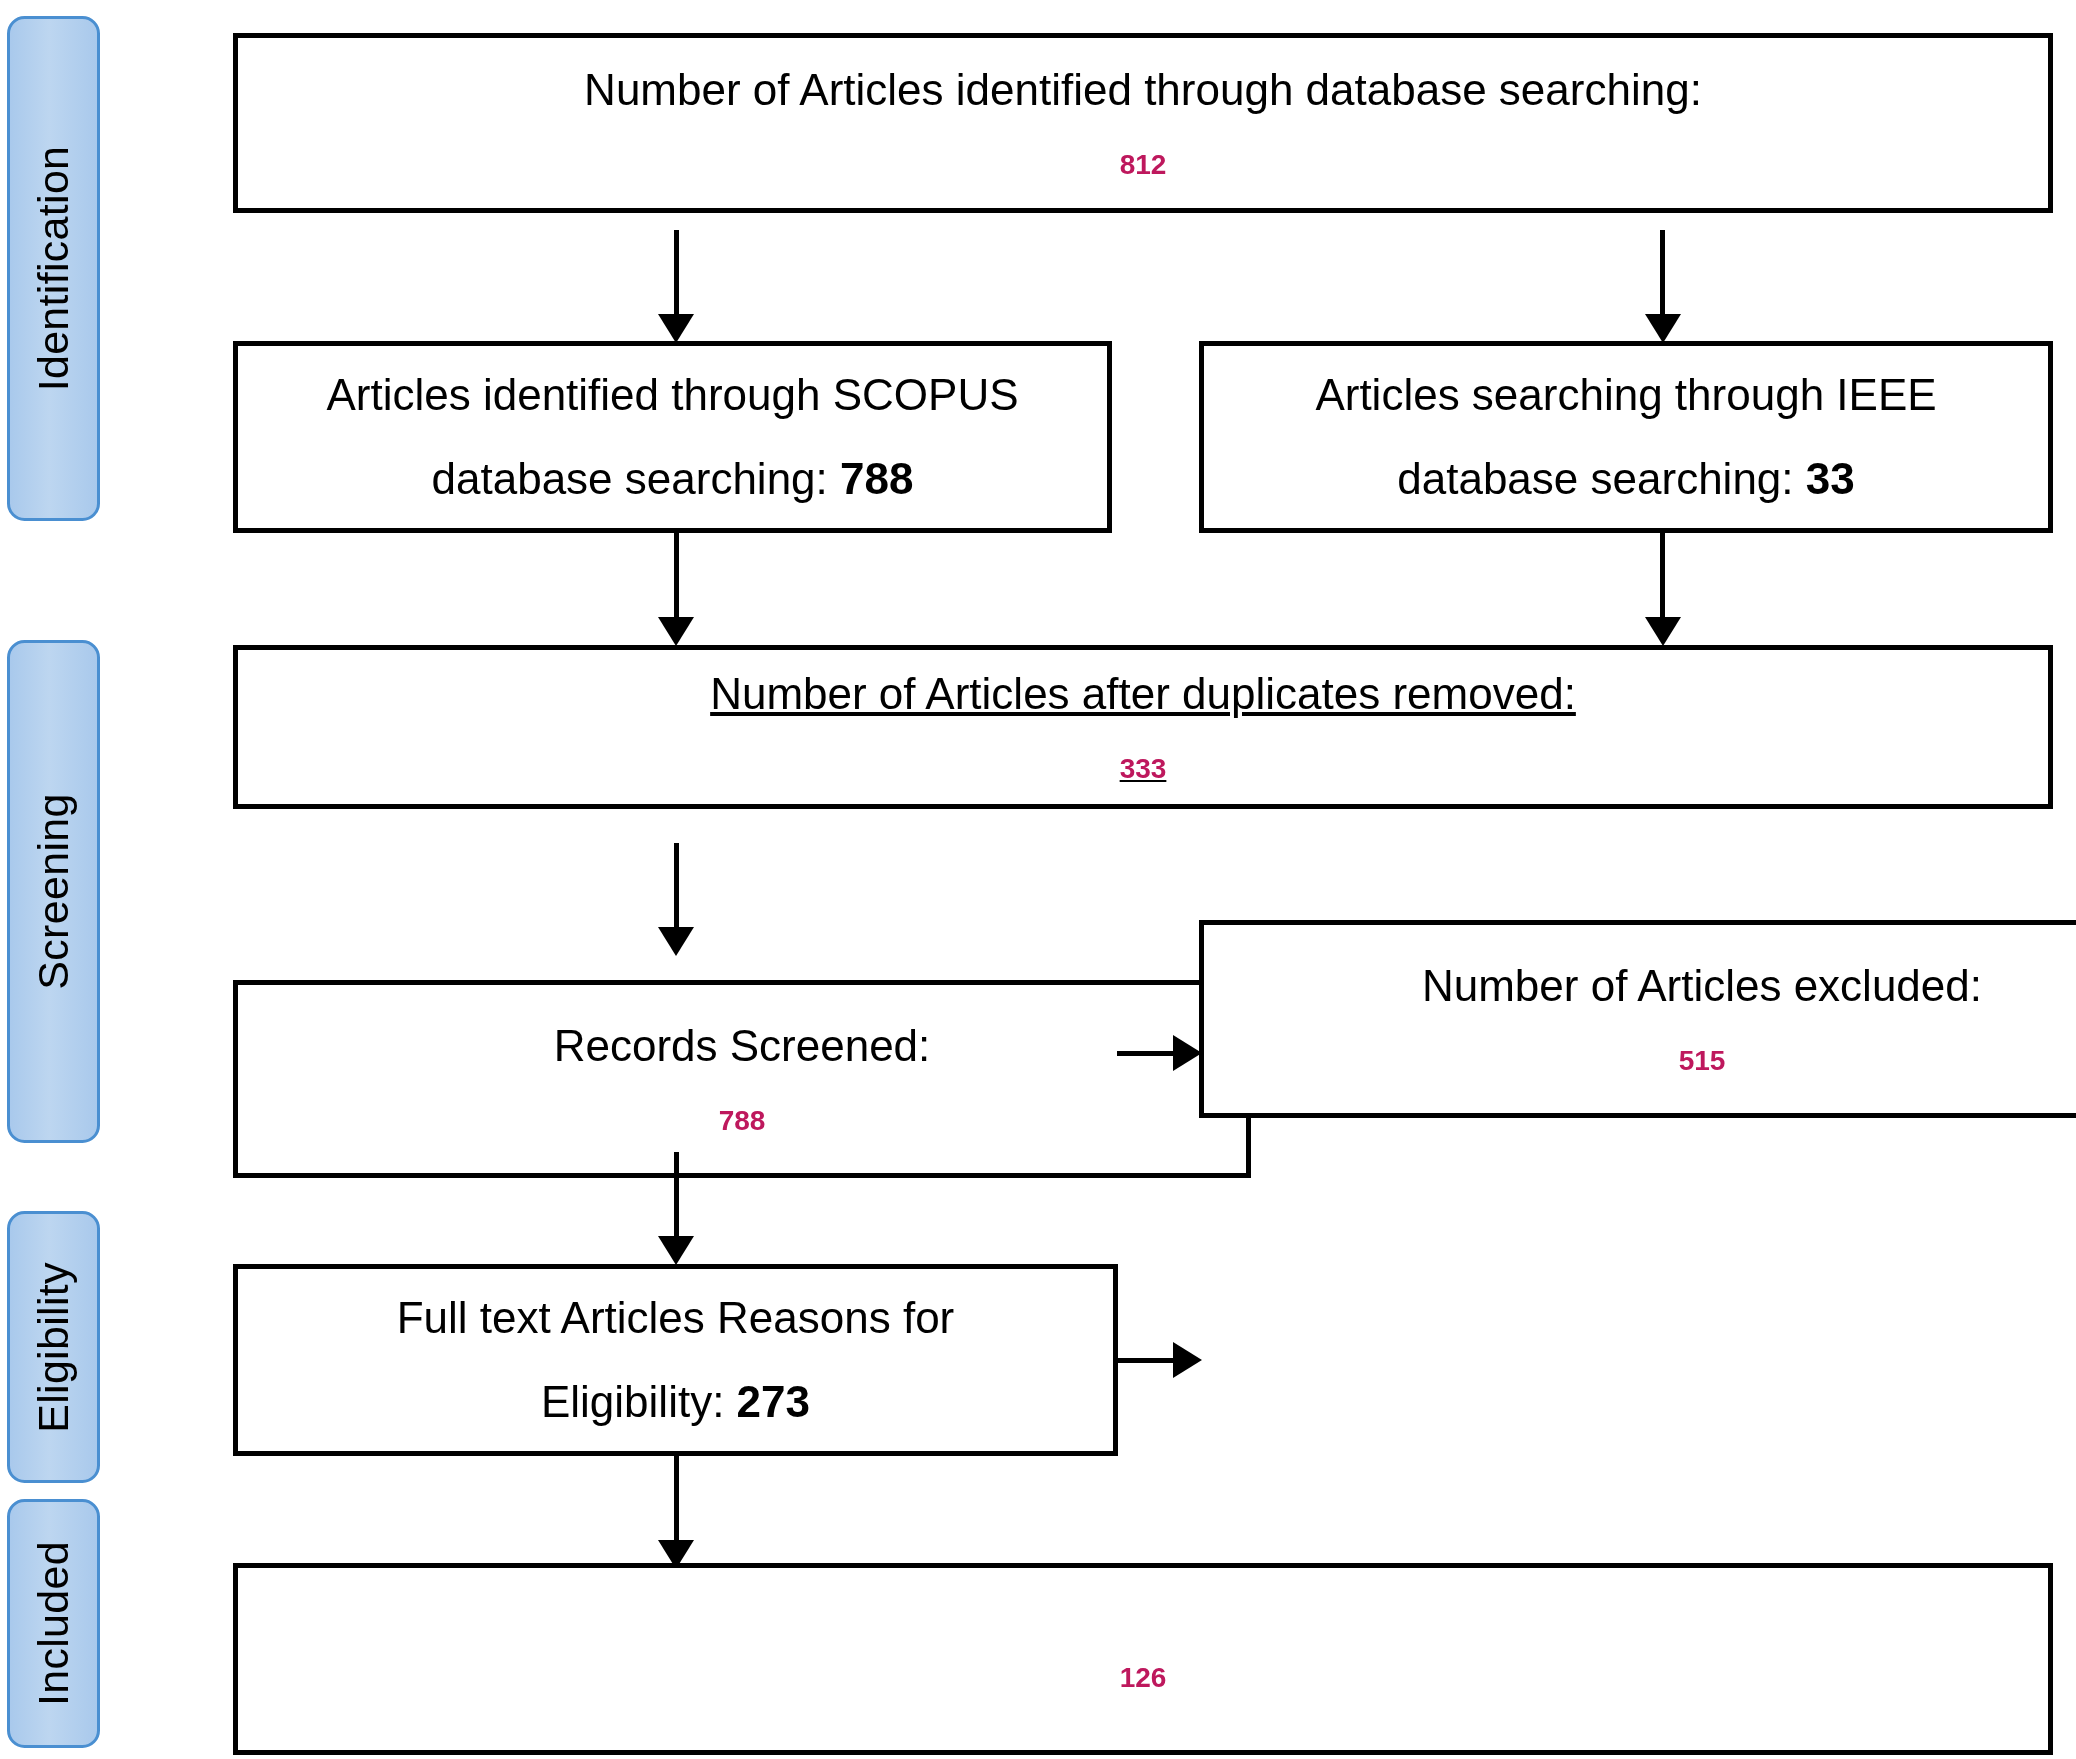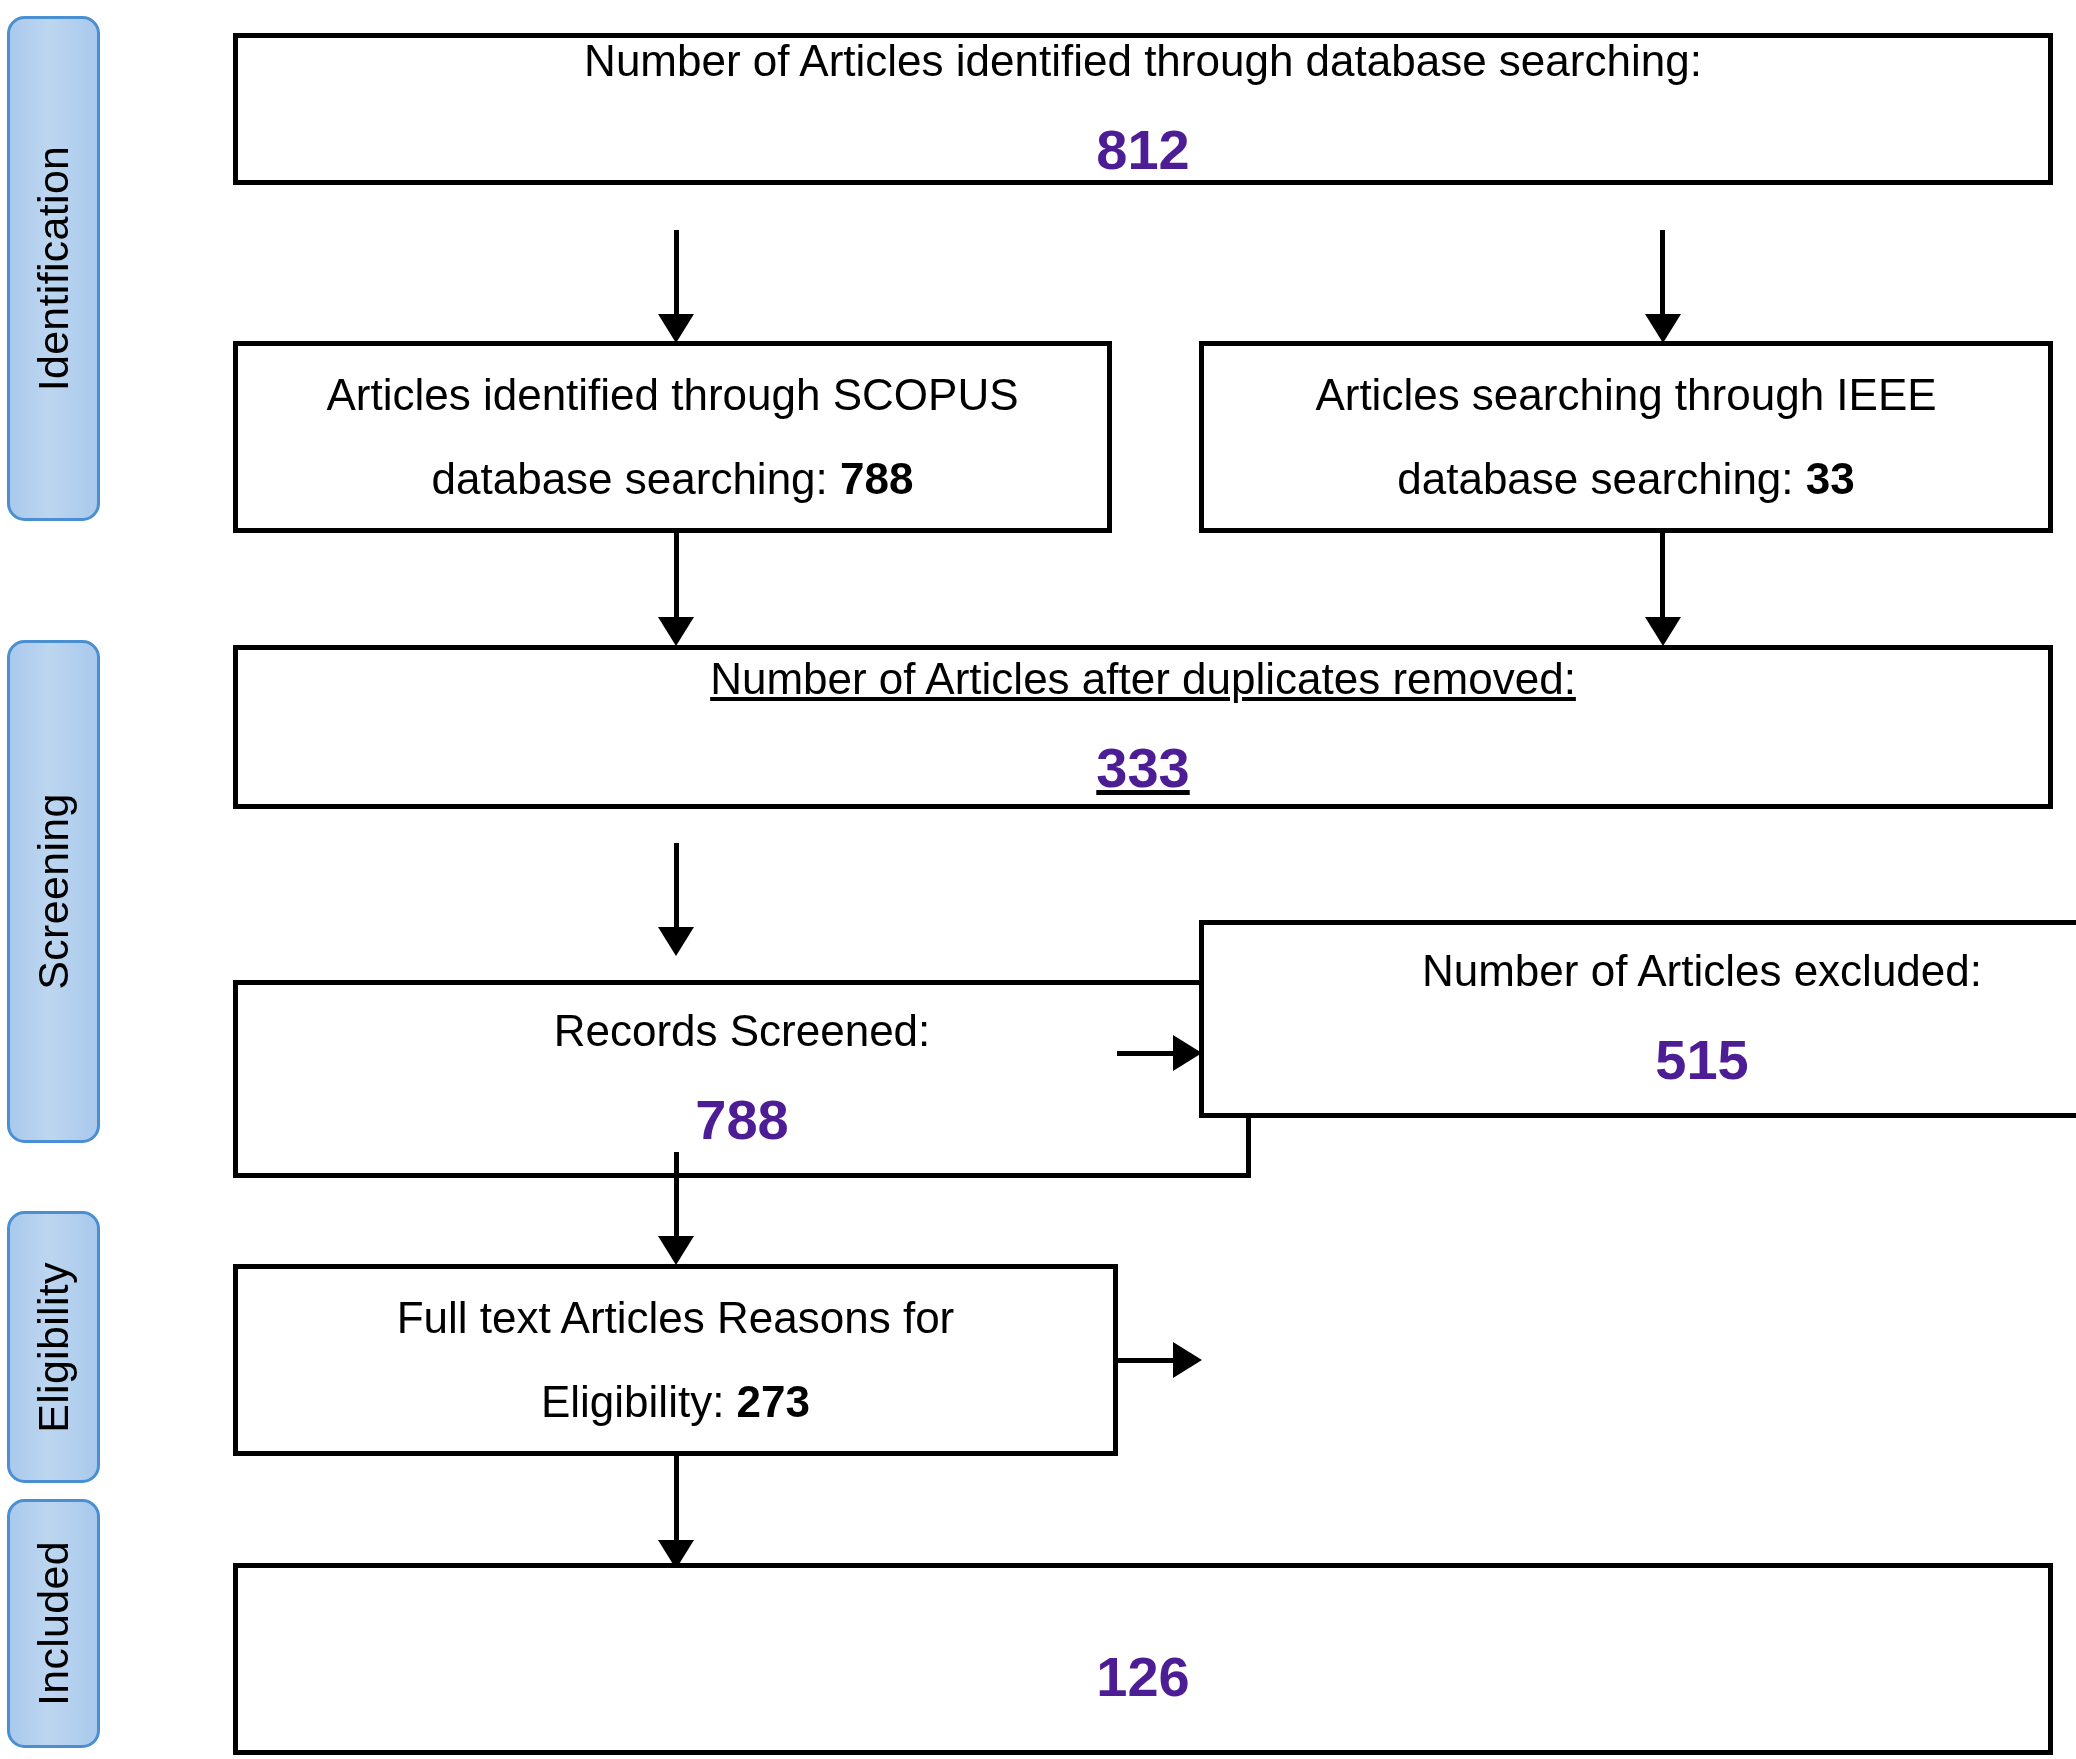--- a/index.html
+++ b/index.html
@@ -58,23 +58,23 @@
     line-height: 1.05;
     white-space: nowrap;
   }
   .flow-line.spaced {
     margin-top: 37px;
   }
   .flow-line b {
     font-weight: 700;
   }
   .flow-num {
-    font-size: 56px;
+    font-size: 28px;
     font-weight: 700;
-    color: #4c1d95;
+    color: #be185d;
     line-height: 1.05;
     margin-top: 37px;
   }
 
   
   .v-conn {
     position: absolute;
     width: 5.2px;
     background: #000000;
   }
@@ -114,21 +114,21 @@
   </div>
 
   <div class="stage-pill" style="left:7px; top:1211px; width:93px; height:272px;">
     <span class="stage-label">Eligibility</span>
   </div>
 
   <div class="stage-pill" style="left:7px; top:1499px; width:93px; height:249px;">
     <span class="stage-label">Included</span>
   </div>
 
-  <div class="flow-box" style="left:233px; top:33px; width:1820px; height:152px;">
+  <div class="flow-box" style="left:233px; top:33px; width:1820px; height:180px;">
     <div class="flow-line">Number of Articles identified through database searching:</div>
     <div class="flow-num">812</div>
   </div>
 
   <div class="v-conn" style="left:674px; top:230px; height:87px;"></div>
   <div class="v-arrow" style="left:658px; top:314px;"></div>
 
   <div class="v-conn" style="left:1660px; top:230px; height:87px;"></div>
   <div class="v-arrow" style="left:1645px; top:314px;"></div>
 

